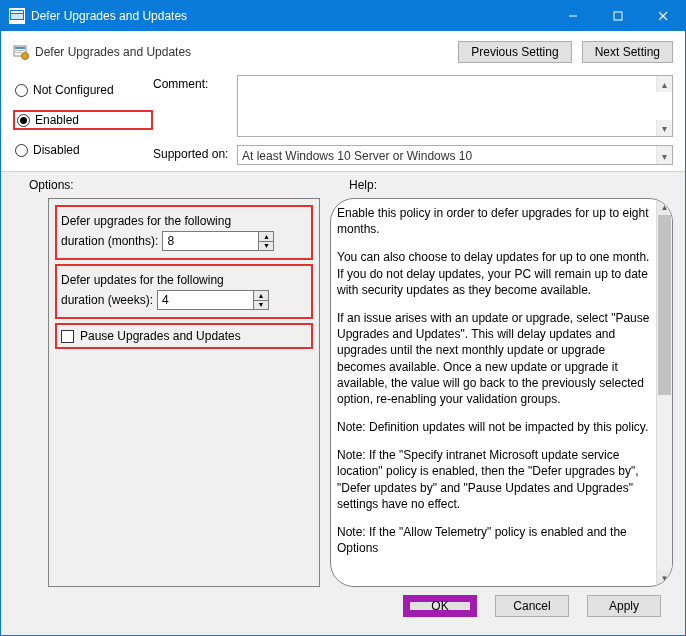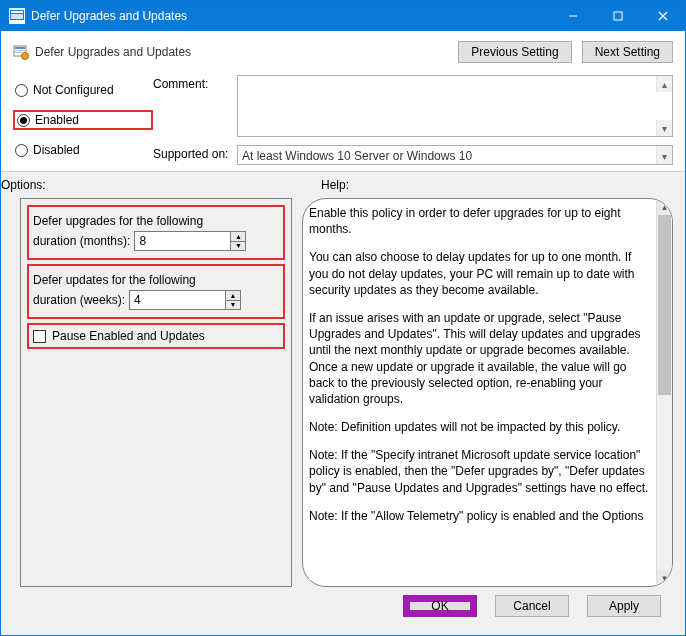--- a/index.html
+++ b/index.html
@@ -133,21 +133,21 @@
     border-left:1px solid #e4e4e4;
   }
   .scroll-arrow.up{top:0;}
   .scroll-arrow.down{bottom:0;}
 
   
   .lower {
     flex:1;
     display:flex;
     flex-direction:column;
-    padding:6px 12px 8px 0;
+    padding:6px 12px 8px 28px;
     background:#f0f0f0;
     min-height:0;
   }
   .labels-row {
     display:flex;
     margin-bottom:6px;
   }
   .labels-row .l-left { width:320px; }
   .labels-row .l-right { flex:1; }
   .panes {
@@ -336,21 +336,21 @@
                 <div class="sp">▲</div>
                 <div class="sp">▼</div>
               </div>
             </div>
           </div>
         </div>
 
         <div class="group-box">
           <div class="chk-row">
             <span class="chk"></span>
-            <span>Pause Enabled and Updates</span>
+            <span>Pause Upgrades and Updates</span>
           </div>
         </div>
       </div>
 
       <div class="pane right">
         <div class="help-body">
           <p>Enable this policy in order to defer upgrades for up to eight months.</p>
           <p>You can also choose to delay updates for up to one month. If you do not delay updates, your PC will remain up to date with security updates as they become available.</p>
           <p>If an issue arises with an update or upgrade, select "Pause Upgrades and Updates". This will delay updates and upgrades until the next monthly update or upgrade becomes available. Once a new update or upgrade it available, the value will go back to the previously selected option, re-enabling your validation groups.</p>
           <p>Note: Definition updates will not be impacted by this policy.</p>

